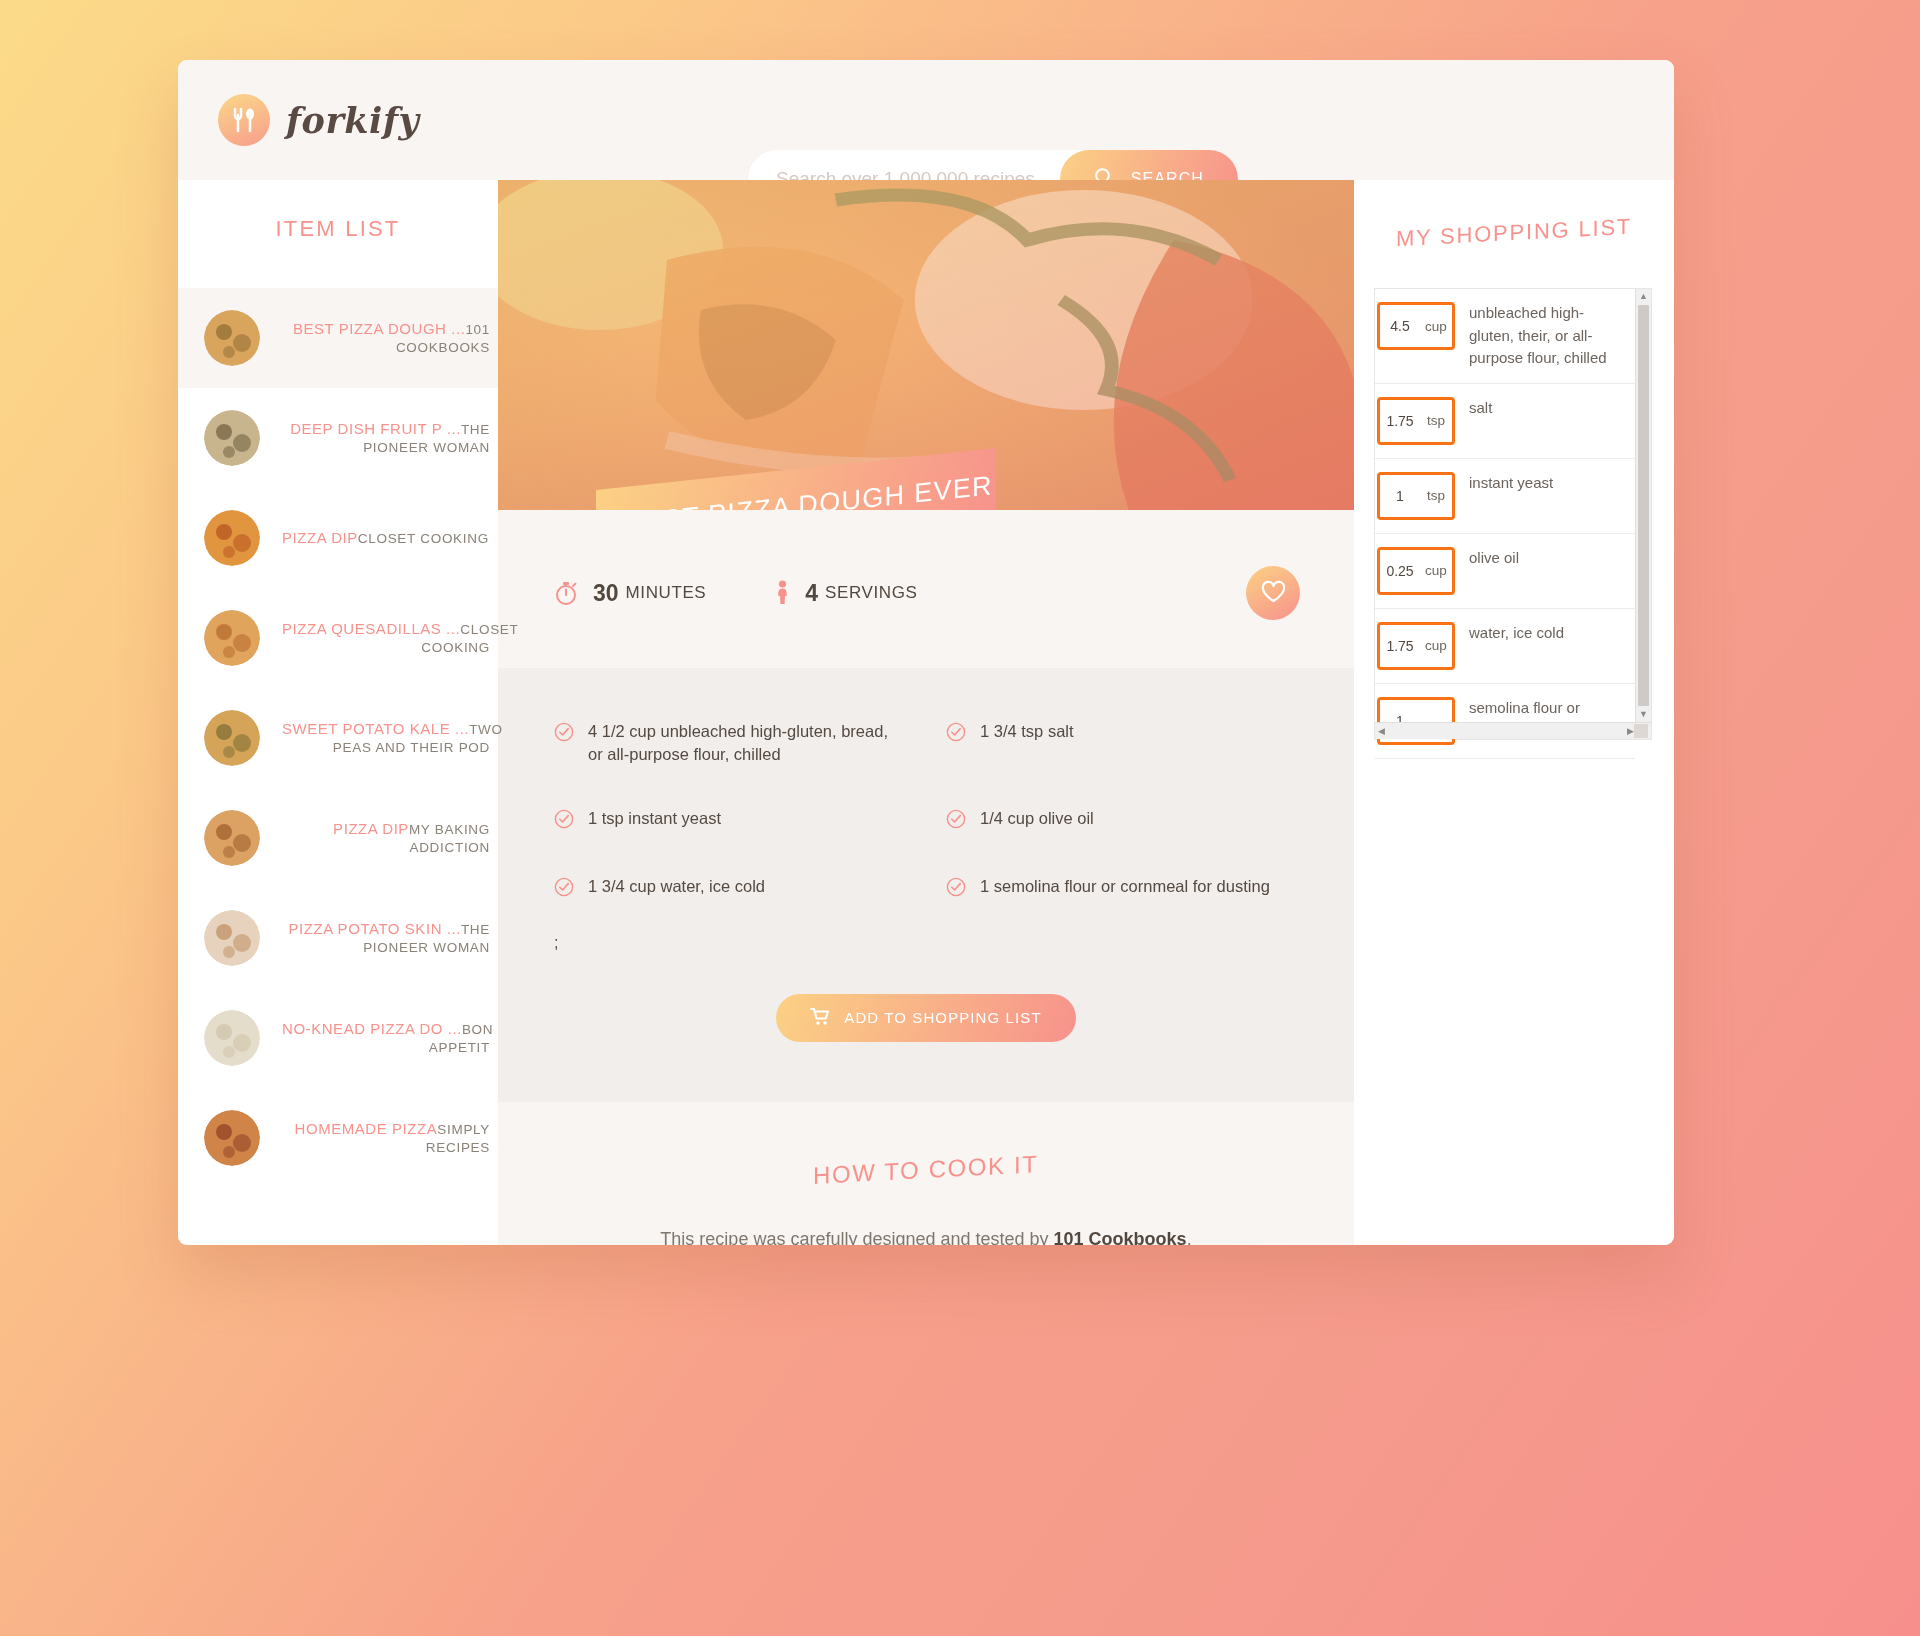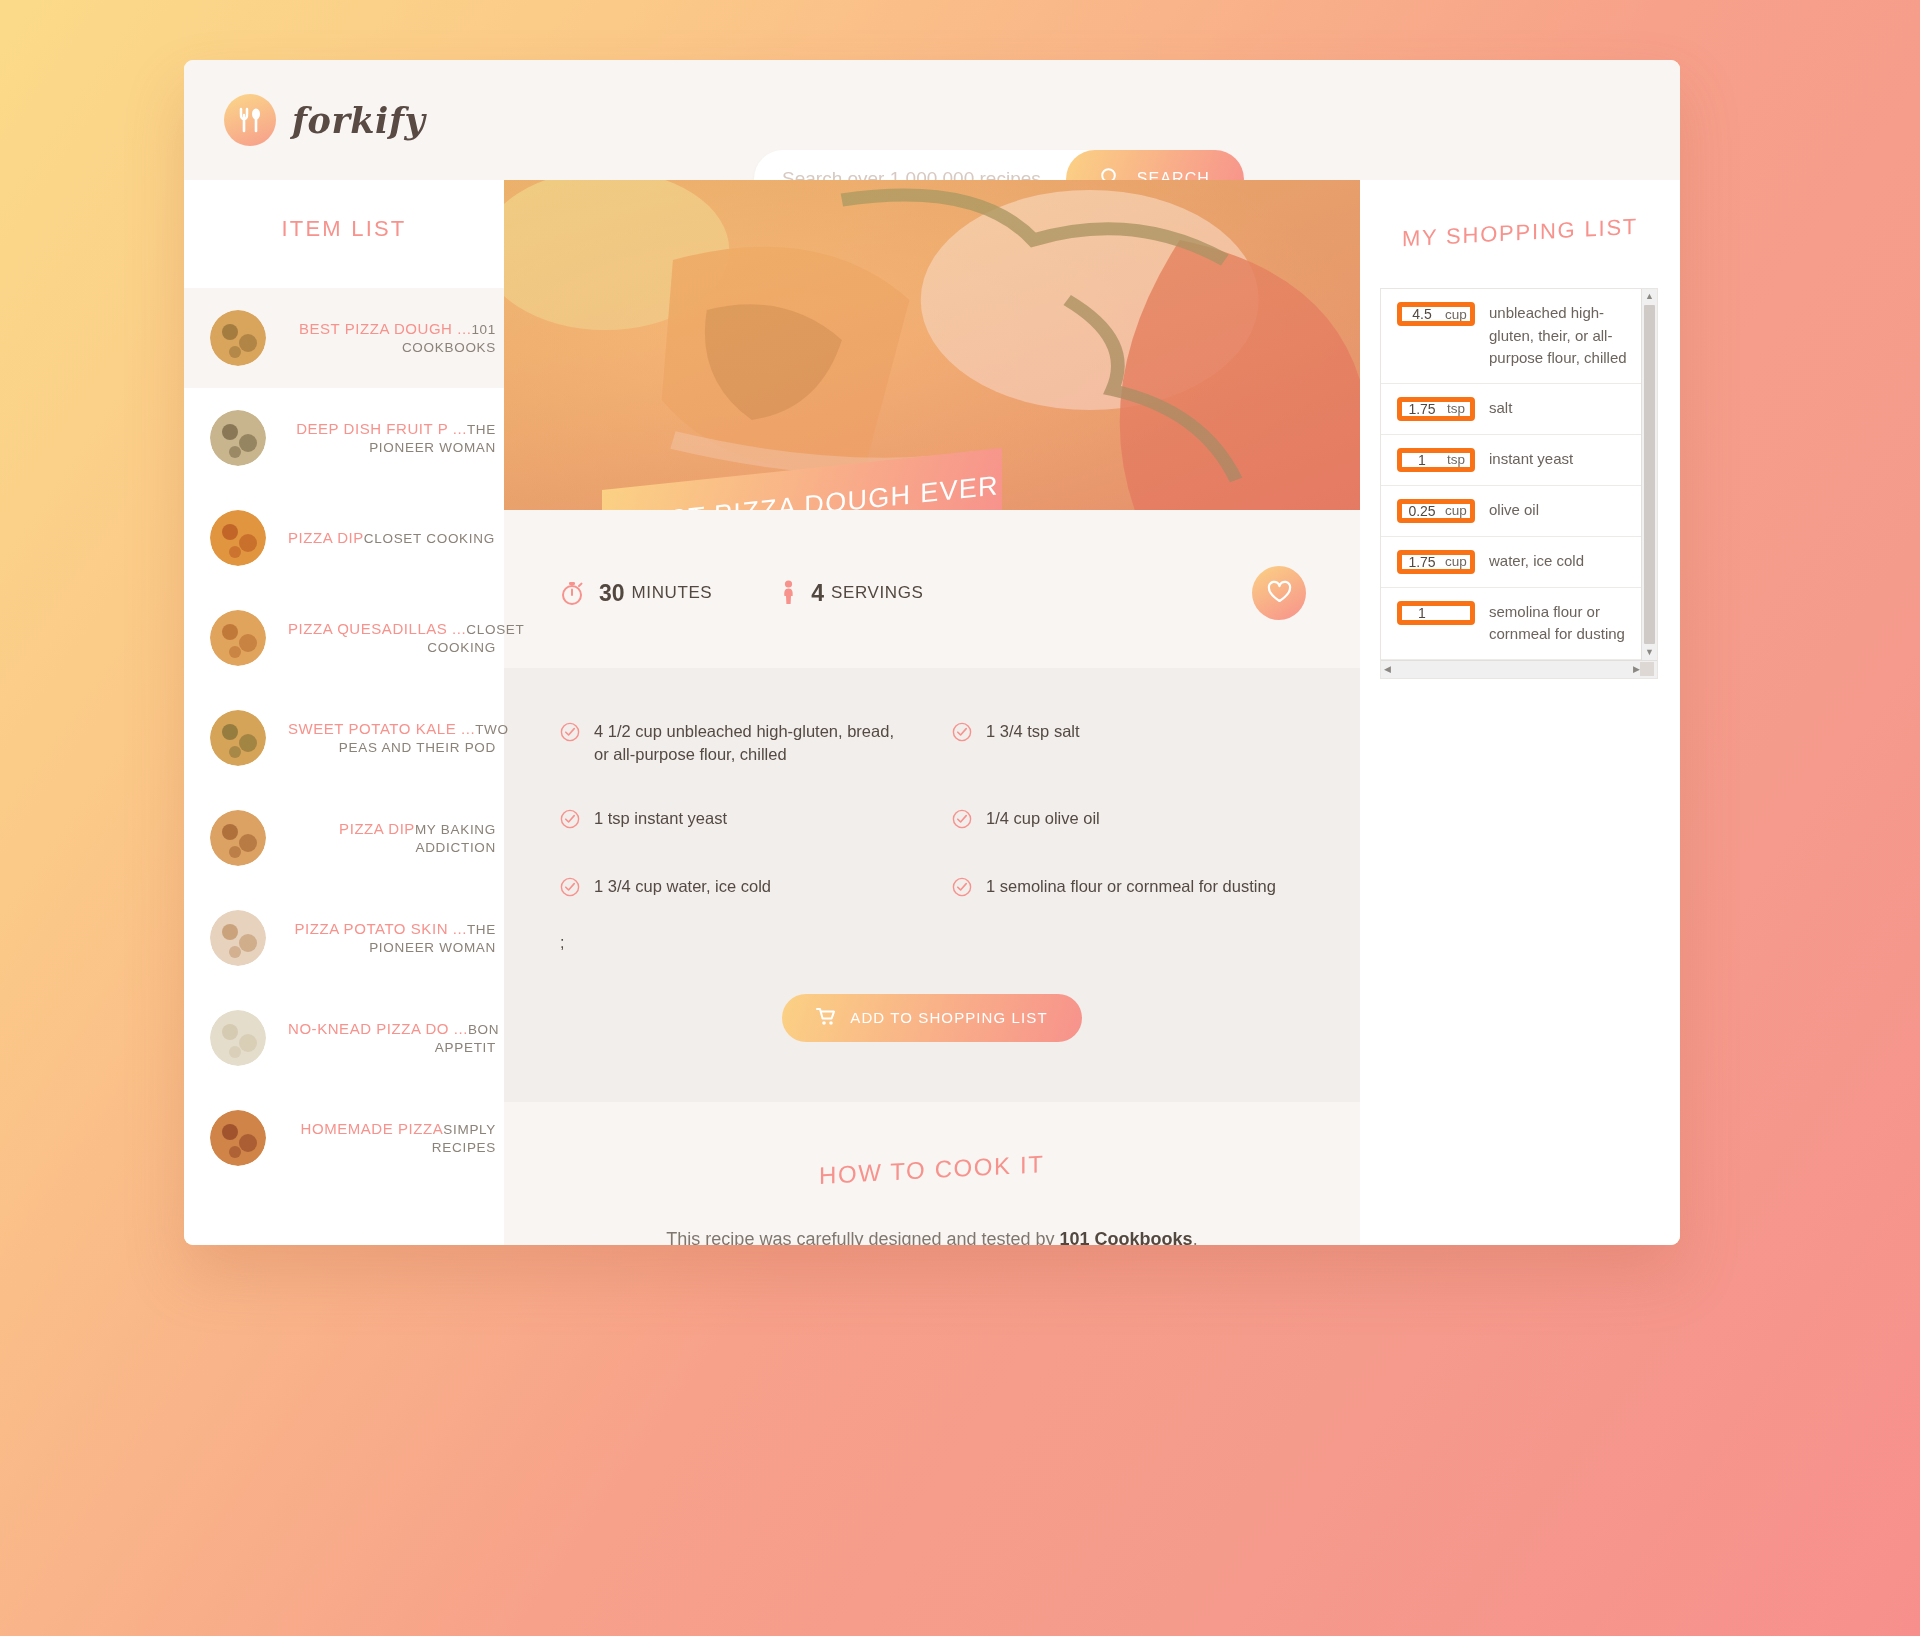--- a/index.html
+++ b/index.html
@@ -4,21 +4,21 @@
 <style>
   * { box-sizing: border-box; }
   html, body { margin:0; padding:0; }
   body {
     width:1920px; height:1636px;
     font-family:"Liberation Sans", sans-serif;
     background: linear-gradient(125deg, #fbdb89 0%, #fbc888 22%, #f7a08a 55%, #f59b8c 75%, #f7908c 100%);
     overflow:hidden;
   }
   .app {
-    position:absolute; left:184px; top:60px; width:1496px; height:1185px;
+    position:absolute; left:178px; top:60px; width:1496px; height:1185px;
     background:#fef9c3; border-radius:9px;
     box-shadow:0 30px 60px rgba(180,90,60,.22);
     overflow:hidden; display:flex; flex-direction:column;
   }
 
   
   .header {
     height:120px; background:#f9f5f3; display:flex; align-items:center;
     flex:0 0 120px; position:relative;
   }
@@ -149,22 +149,22 @@
     margin:0 22px 0 20px; border:1px solid #e9e5e2; background:#fff;
     display:flex; flex-direction:column; max-height:452px;
   }
   .shopping-scroll { flex:1; display:flex; min-height:0; }
   .shopping-list { list-style:none; margin:0; padding:0; flex:1; }
   .shop-item {
     display:flex; align-items:flex-start; gap:0;
     border-bottom:1px solid #eeeae7; padding:13px 10px 13px 0;
   }
   .shop-count {
-    flex:0 0 78px; margin-left:16px; display:flex; align-items:center;
-    border:5px solid #f97316; border-radius:4px; height:24px; overflow:hidden;
+    flex:0 0 78px; margin-left:2px; display:flex; align-items:center;
+    border:3px solid #f97316; border-radius:4px; height:48px; overflow:hidden;
     background:#fff;
   }
   .shop-count input {
     width:40px; border:0; outline:0; text-align:center;
     font-family:"Liberation Sans", sans-serif; font-size:14px; color:#52483f;
     background:transparent;
   }
   .shop-unit { font-size:13.5px; color:#6e675f; width:36px; text-align:center; }
   .shop-desc {
     font-size:15px; color:#6b635c; line-height:1.5; padding-left:14px; flex:1;

